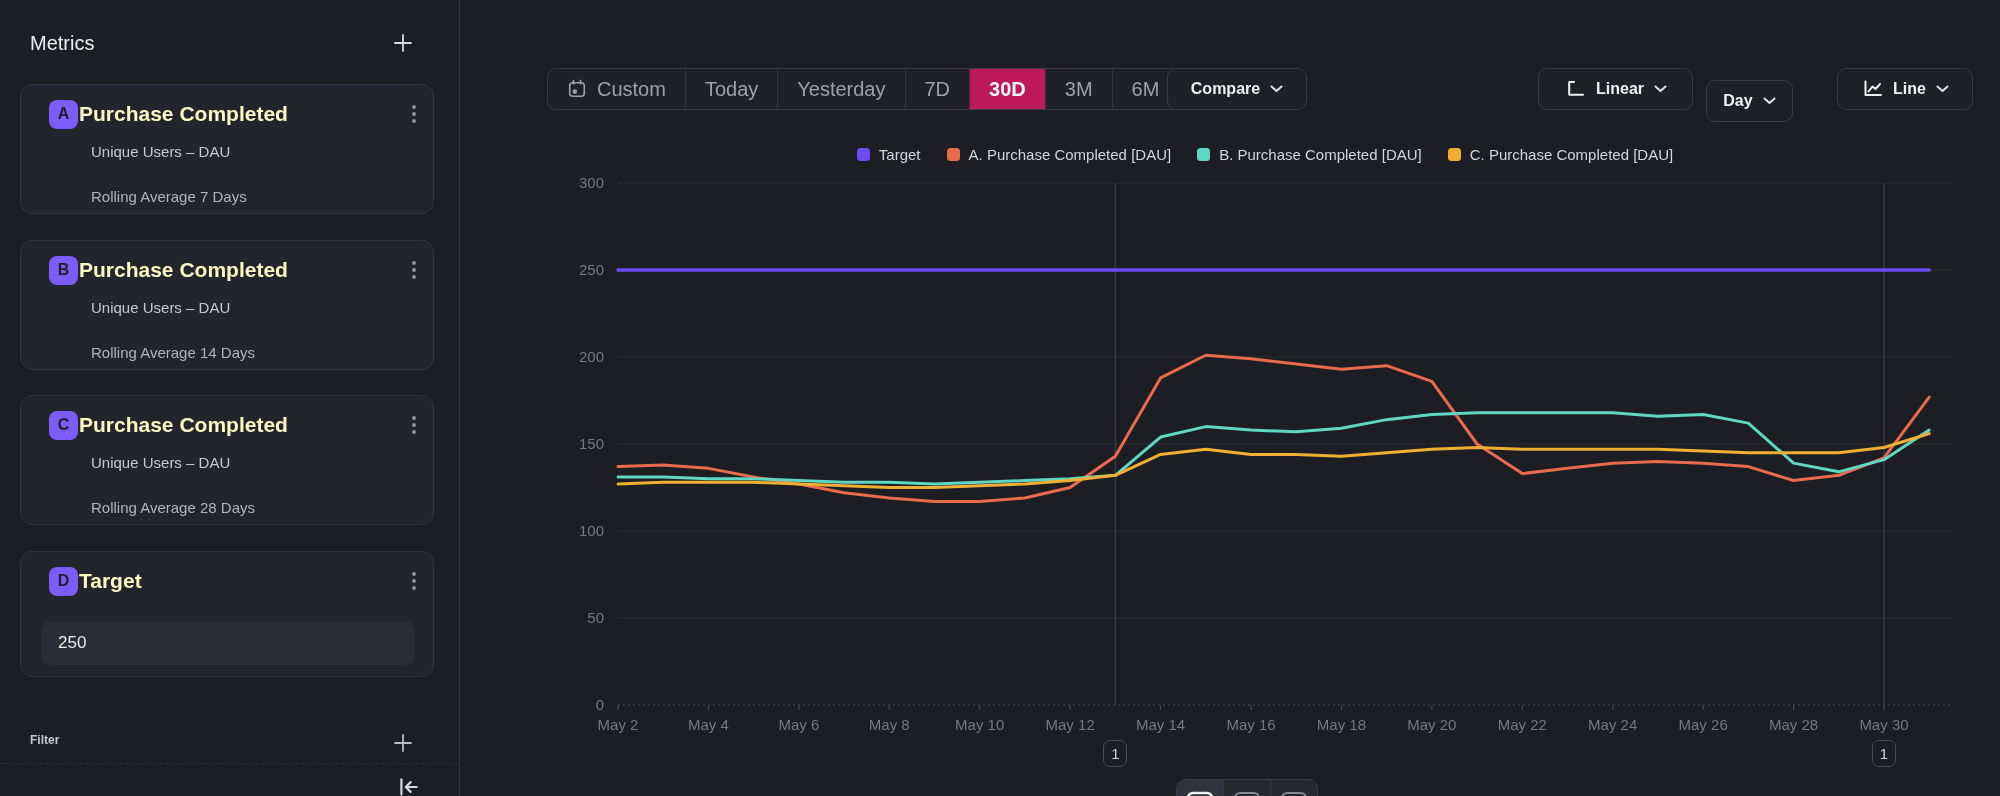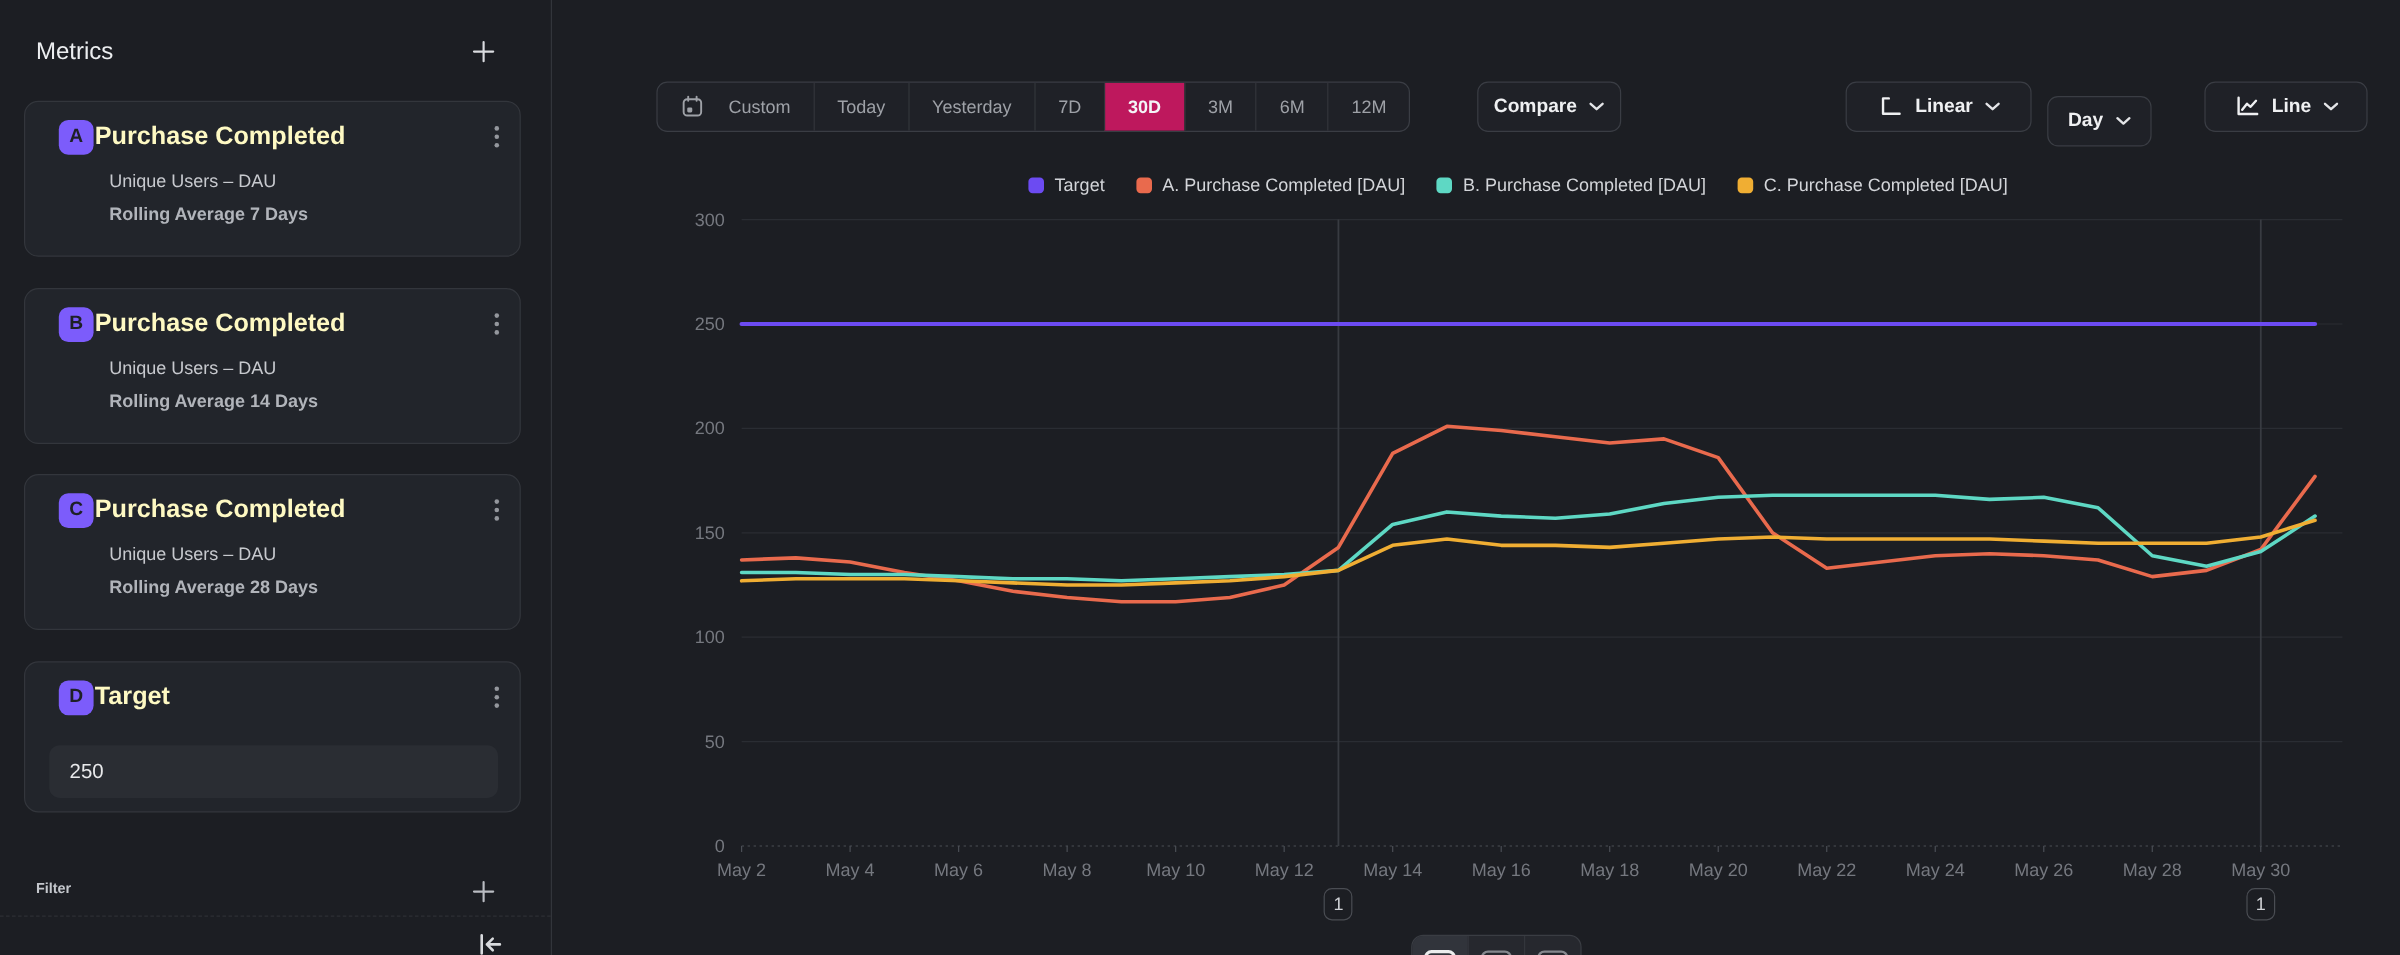--- a/index.html
+++ b/index.html
@@ -17,32 +17,32 @@
   .card{position:absolute;left:20px;width:414px;background:#22252b;border:1px solid #33363c;border-radius:12px;box-sizing:border-box;padding:14px 18px 0 28px;}
   #card-a{top:84px;height:130px;}
   #card-b{top:240px;height:130px;}
   #card-c{top:395px;height:130px;}
   #card-d{top:551px;height:126px;}
   .card-head{display:flex;align-items:center;height:30px;position:relative;}
   .badge{width:29px;height:29px;border-radius:8px;background:#7c5cfb;color:#1e2026;font-size:16px;font-weight:700;display:flex;align-items:center;justify-content:center;flex:none;}
   .card-title{margin-left:1px;font-size:21px;font-weight:700;color:#fef9c3;}
   .kebab{position:absolute;right:-2px;top:5px;width:6px;height:20px;display:flex;align-items:center;}
   .card-line1{margin:14px 0 0 42px;font-size:15px;color:#c7c9ce;}
-  .card-line2{margin:10px 0 0 42px;font-size:15px;color:#b1b4ba;font-weight:bold;}
+  .card-line2{margin:28px 0 0 42px;font-size:15px;color:#b1b4ba;}
   .target-input{margin:25px 0 0 -8px;width:374px;height:44px;background:#2a2d33;border-radius:9px;display:flex;align-items:center;padding-left:17px;box-sizing:border-box;font-size:17px;color:#e8e9eb;}
   .filter-label{position:absolute;left:30px;top:733px;font-size:12px;font-weight:700;color:#c4c7cc;}
   .sidebar-divider{position:absolute;left:0;top:763px;width:459px;border-top:1px dashed #2d2f34;}
   .collapse-btn{position:absolute;left:396px;top:774px;width:28px;height:28px;color:#d9dbde;}
   
   .seg-control{position:absolute;left:547px;top:68px;height:42px;display:flex;align-items:stretch;border:1px solid #3a3d44;border-radius:9px;background:#1f2127;box-sizing:border-box;overflow:hidden;}
-  .seg{display:flex;align-items:center;gap:20px;padding:0 19px;font-size:15px;color:#9ea1a7;border-left:1px solid #32353b;white-space:nowrap;}
+  .seg{display:flex;align-items:center;gap:10px;padding:0 19px;font-size:20px;color:#9ea1a7;border-left:1px solid #32353b;white-space:nowrap;}
   .seg:first-child{border-left:none;}
   .seg.active{background:#be185d;color:#f4f5f7;font-weight:700;}
   .tool-btn{position:absolute;top:68px;height:42px;border:1px solid #3a3d44;border-radius:9px;display:flex;align-items:center;justify-content:center;gap:10px;font-size:16px;font-weight:700;color:#eff0f2;box-sizing:border-box;background:#1f2127;}
-  #compare-btn{left:1231px;width:120px;}
+  #compare-btn{left:1167px;width:140px;}
   #linear-btn{left:1538px;width:155px;}
   #day-btn{left:1706px;width:87px;margin-top:12px;}
   #line-btn{left:1837px;width:136px;}
   .chev{color:#e3e4e7;display:flex;}
   
   .legend{position:absolute;left:560px;top:146px;width:1410px;display:flex;justify-content:center;gap:26px;}
   .legend-item{display:flex;align-items:center;gap:9px;font-size:15px;color:#d3d5d9;}
   .swatch{width:13px;height:13px;border-radius:3.5px;display:inline-block;flex:none;}
   #chart-svg{position:absolute;left:560px;top:170px;}
   #chart-svg text{font-family:"Liberation Sans",sans-serif;}

